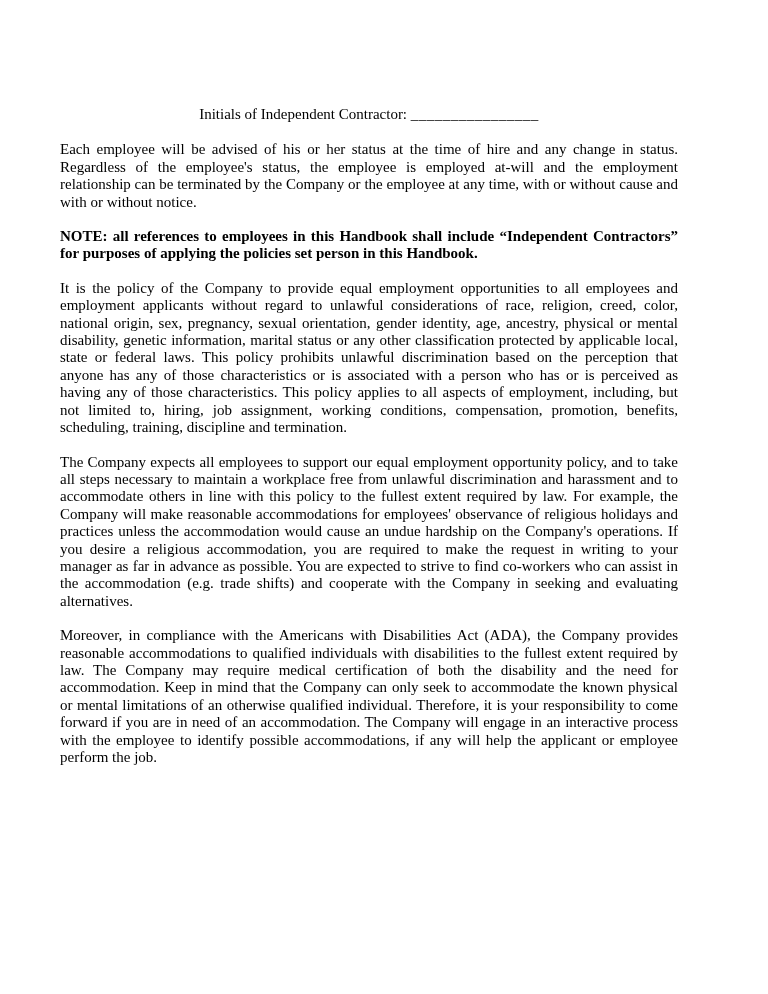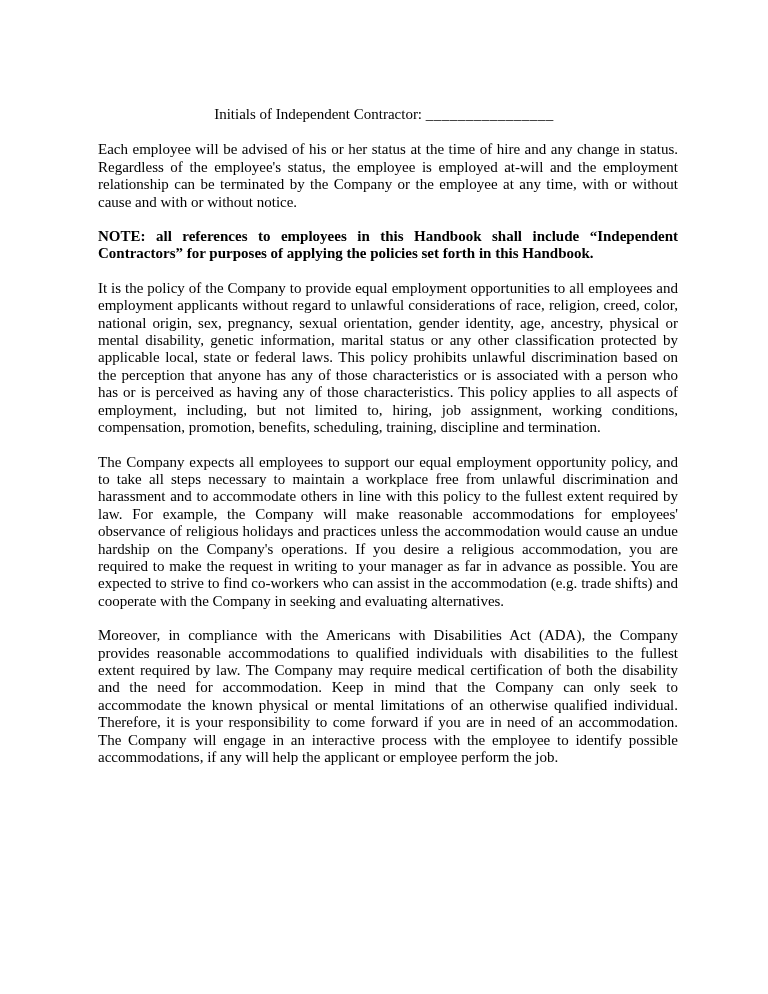--- a/index.html
+++ b/index.html
@@ -7,38 +7,38 @@
     padding: 0;
     background: #ffffff;
   }
   .page {
     position: relative;
     box-sizing: border-box;
     width: 768px;
     height: 784px;
     margin: 0 auto;
     background: #ffffff;
-    padding: 106px 90px 0 90px;
+    padding: 106px 90px 0 60px;
     font-family: "Liberation Serif", "DejaVu Serif", serif;
     font-size: 15px;
     line-height: 17.4px;
     color: #000000;
     overflow: hidden;
   }
   .initials-line {
     text-align: center;
     margin: 0 0 18px 0;
     white-space: nowrap;
   }
   .initials-blank {
     letter-spacing: 0.5px;
   }
   .para {
     text-align: justify;
-    margin: 0 0 17px 8px;
+    margin: 0 0 17px 0;
   }
   .para.bold {
     font-weight: bold;
   }
   .heading {
     font-size: 15px;
     font-weight: bold;
     margin: 0 0 16px 0;
     line-height: 17.4px;
   }
@@ -56,21 +56,21 @@
 <div class="page">
 
   <div class="initials-line">
     <span>Initials of Independent Contractor:</span>
     <span> </span>
     <span class="initials-blank">________________</span>
   </div>
 
   <p class="para">Each employee will be advised of his or her status at the time of hire and any change in status. Regardless of the employee's status, the employee is employed at-will and the employment relationship can be terminated by the Company or the employee at any time, with or without cause and with or without notice.</p>
 
-  <p class="para bold">NOTE: all references to employees in this Handbook shall include “Independent Contractors” for purposes of applying the policies set forth in this Handbook.</p>
+  <p class="para bold">NOTE: all references to employees in this Handbook shall include “Independent Contractors” for purposes of applying the policies set person in this Handbook.</p>
 
 
   <p class="para">It is the policy of the Company to provide equal employment opportunities to all employees and employment applicants without regard to unlawful considerations of race, religion, creed, color, national origin, sex, pregnancy, sexual orientation, gender identity, age, ancestry, physical or mental disability, genetic information, marital status or any other classification protected by applicable local, state or federal laws. This policy prohibits unlawful discrimination based on the perception that anyone has any of those characteristics or is associated with a person who has or is perceived as having any of those characteristics. This policy applies to all aspects of employment, including, but not limited to, hiring, job assignment, working conditions, compensation, promotion, benefits, scheduling, training, discipline and termination.</p>
 
   <p class="para">The Company expects all employees to support our equal employment opportunity policy, and to take all steps necessary to maintain a workplace free from unlawful discrimination and harassment and to accommodate others in line with this policy to the fullest extent required by law. For example, the Company will make reasonable accommodations for employees' observance of religious holidays and practices unless the accommodation would cause an undue hardship on the Company's operations. If you desire a religious accommodation, you are required to make the request in writing to your manager as far in advance as possible. You are expected to strive to find co-workers who can assist in the accommodation (e.g. trade shifts) and cooperate with the Company in seeking and evaluating alternatives.</p>
 
   <p class="para">Moreover, in compliance with the Americans with Disabilities Act (ADA), the Company provides reasonable accommodations to qualified individuals with disabilities to the fullest extent required by law. The Company may require medical certification of both the disability and the need for accommodation. Keep in mind that the Company can only seek to accommodate the known physical or mental limitations of an otherwise qualified individual. Therefore, it is your responsibility to come forward if you are in need of an accommodation. The Company will engage in an interactive process with the employee to identify possible accommodations, if any will help the applicant or employee perform the job.</p>
 
 
 

